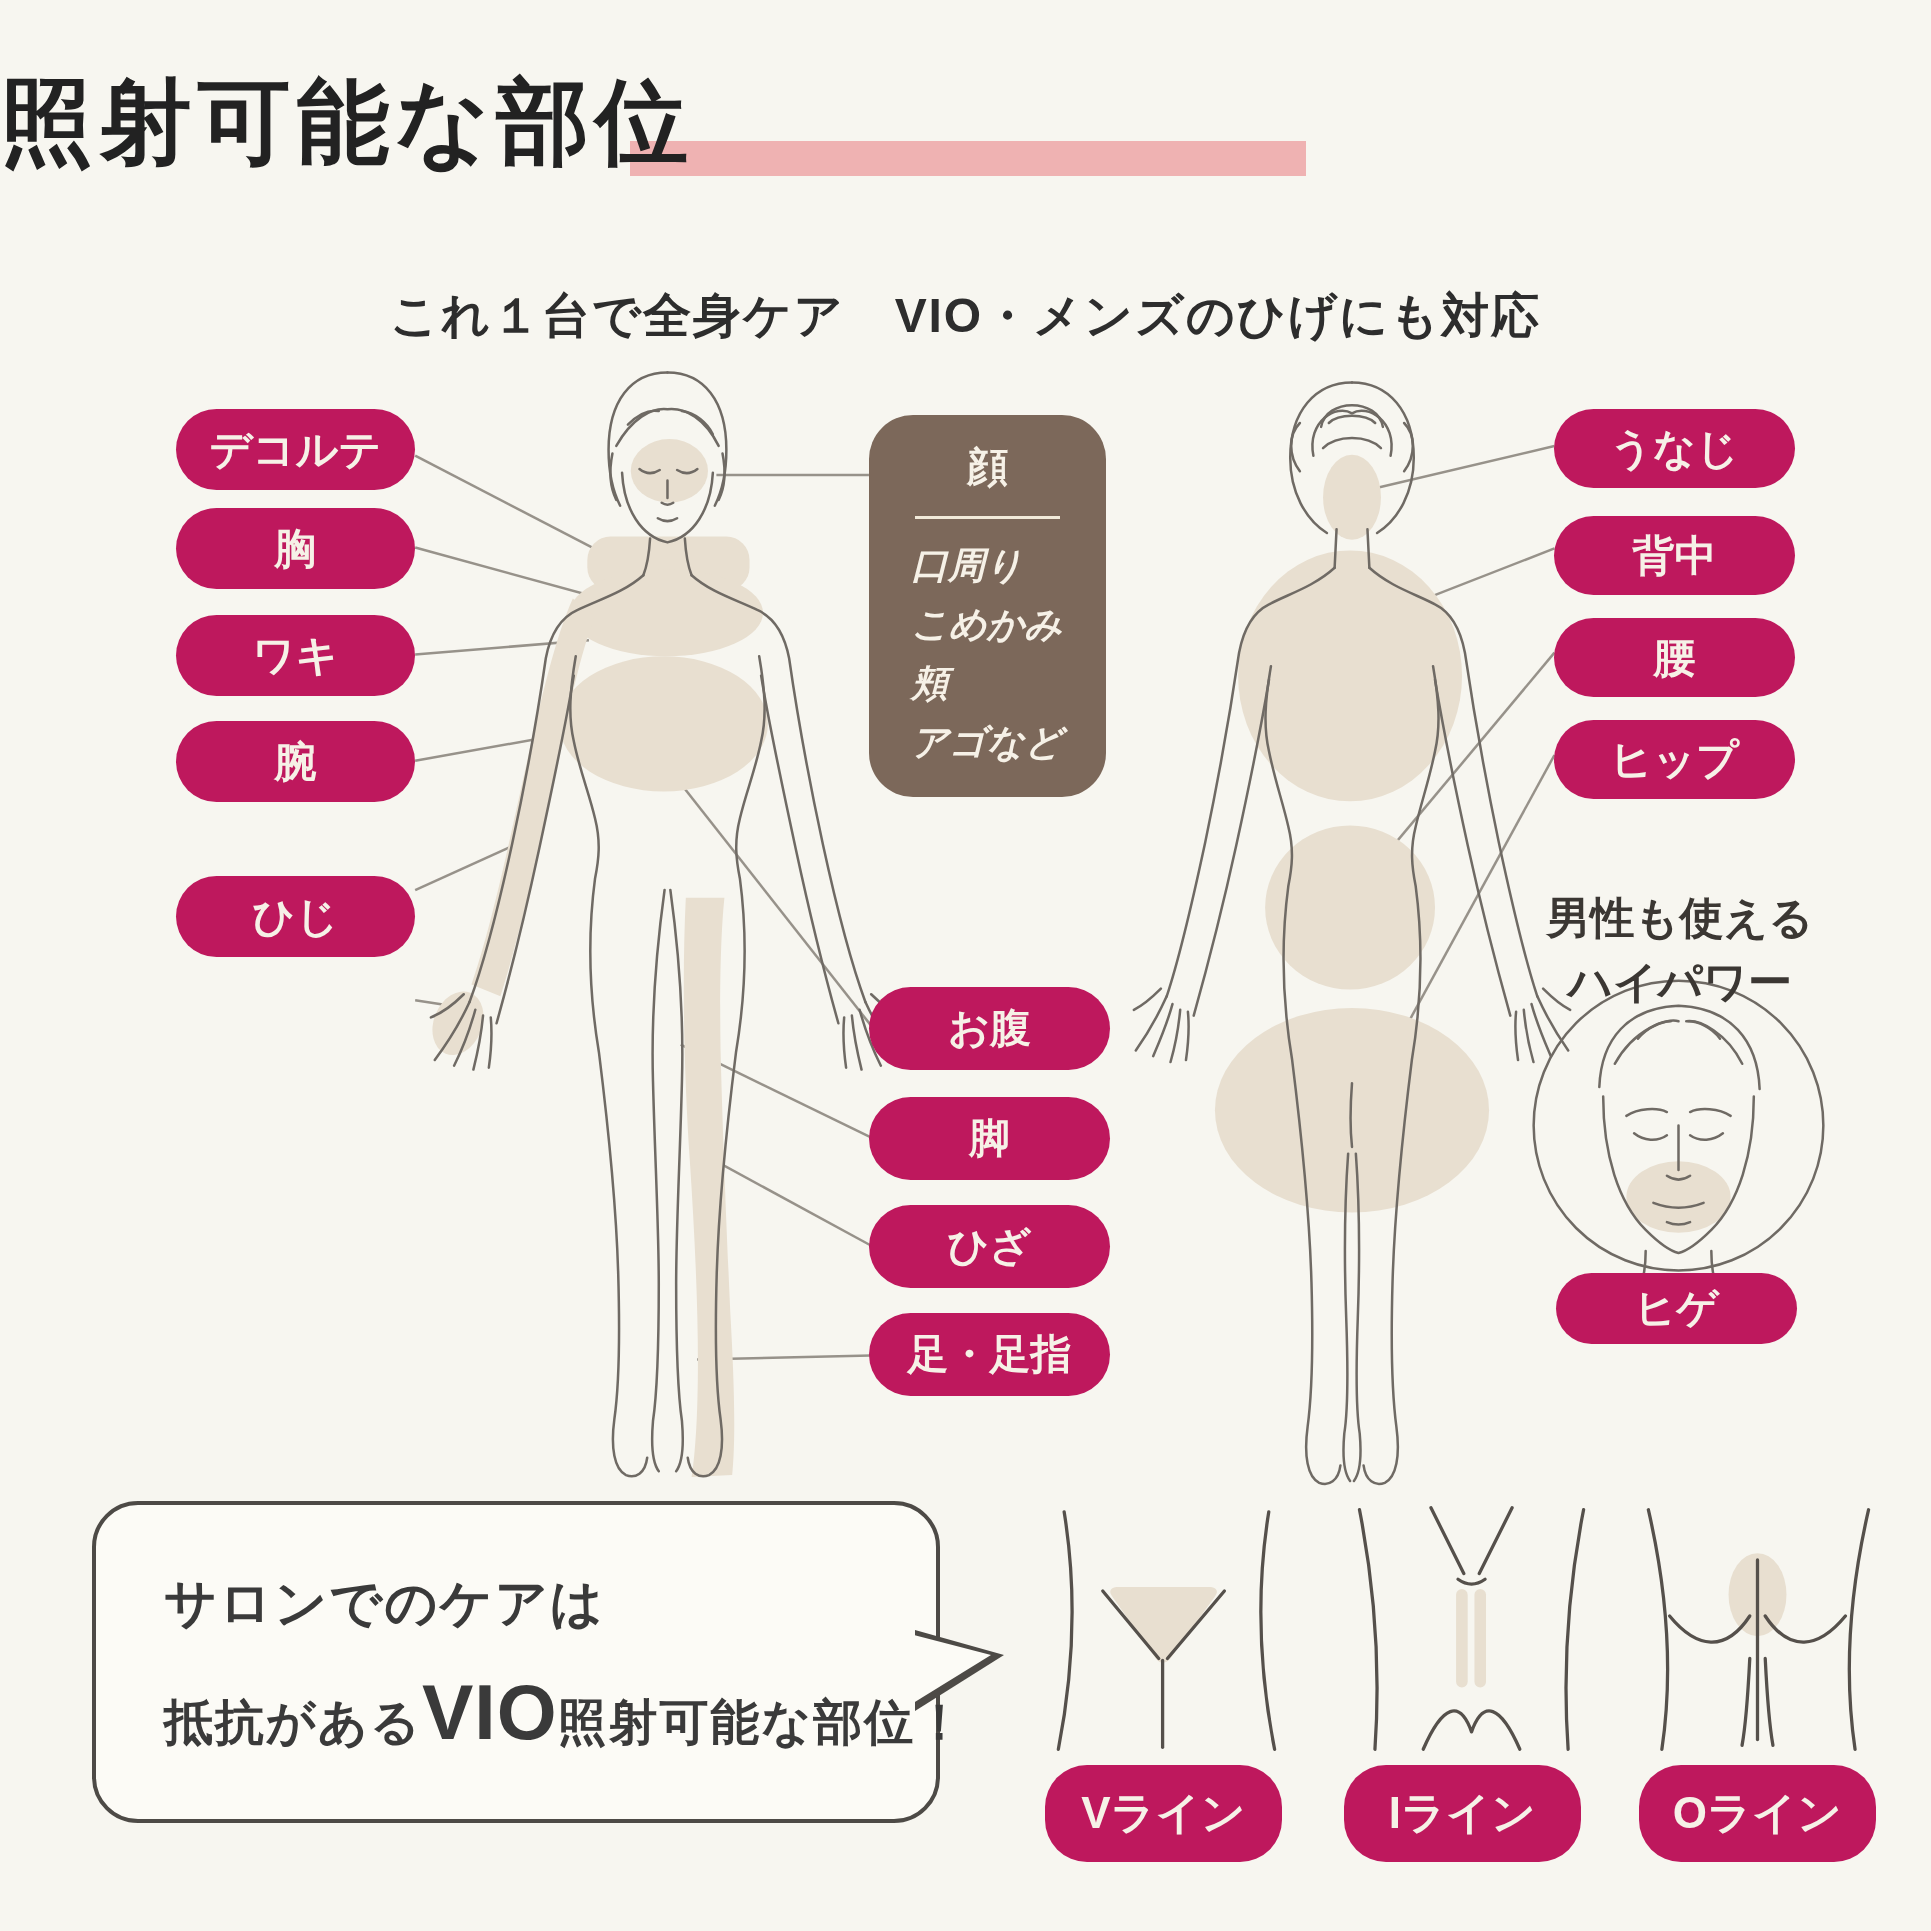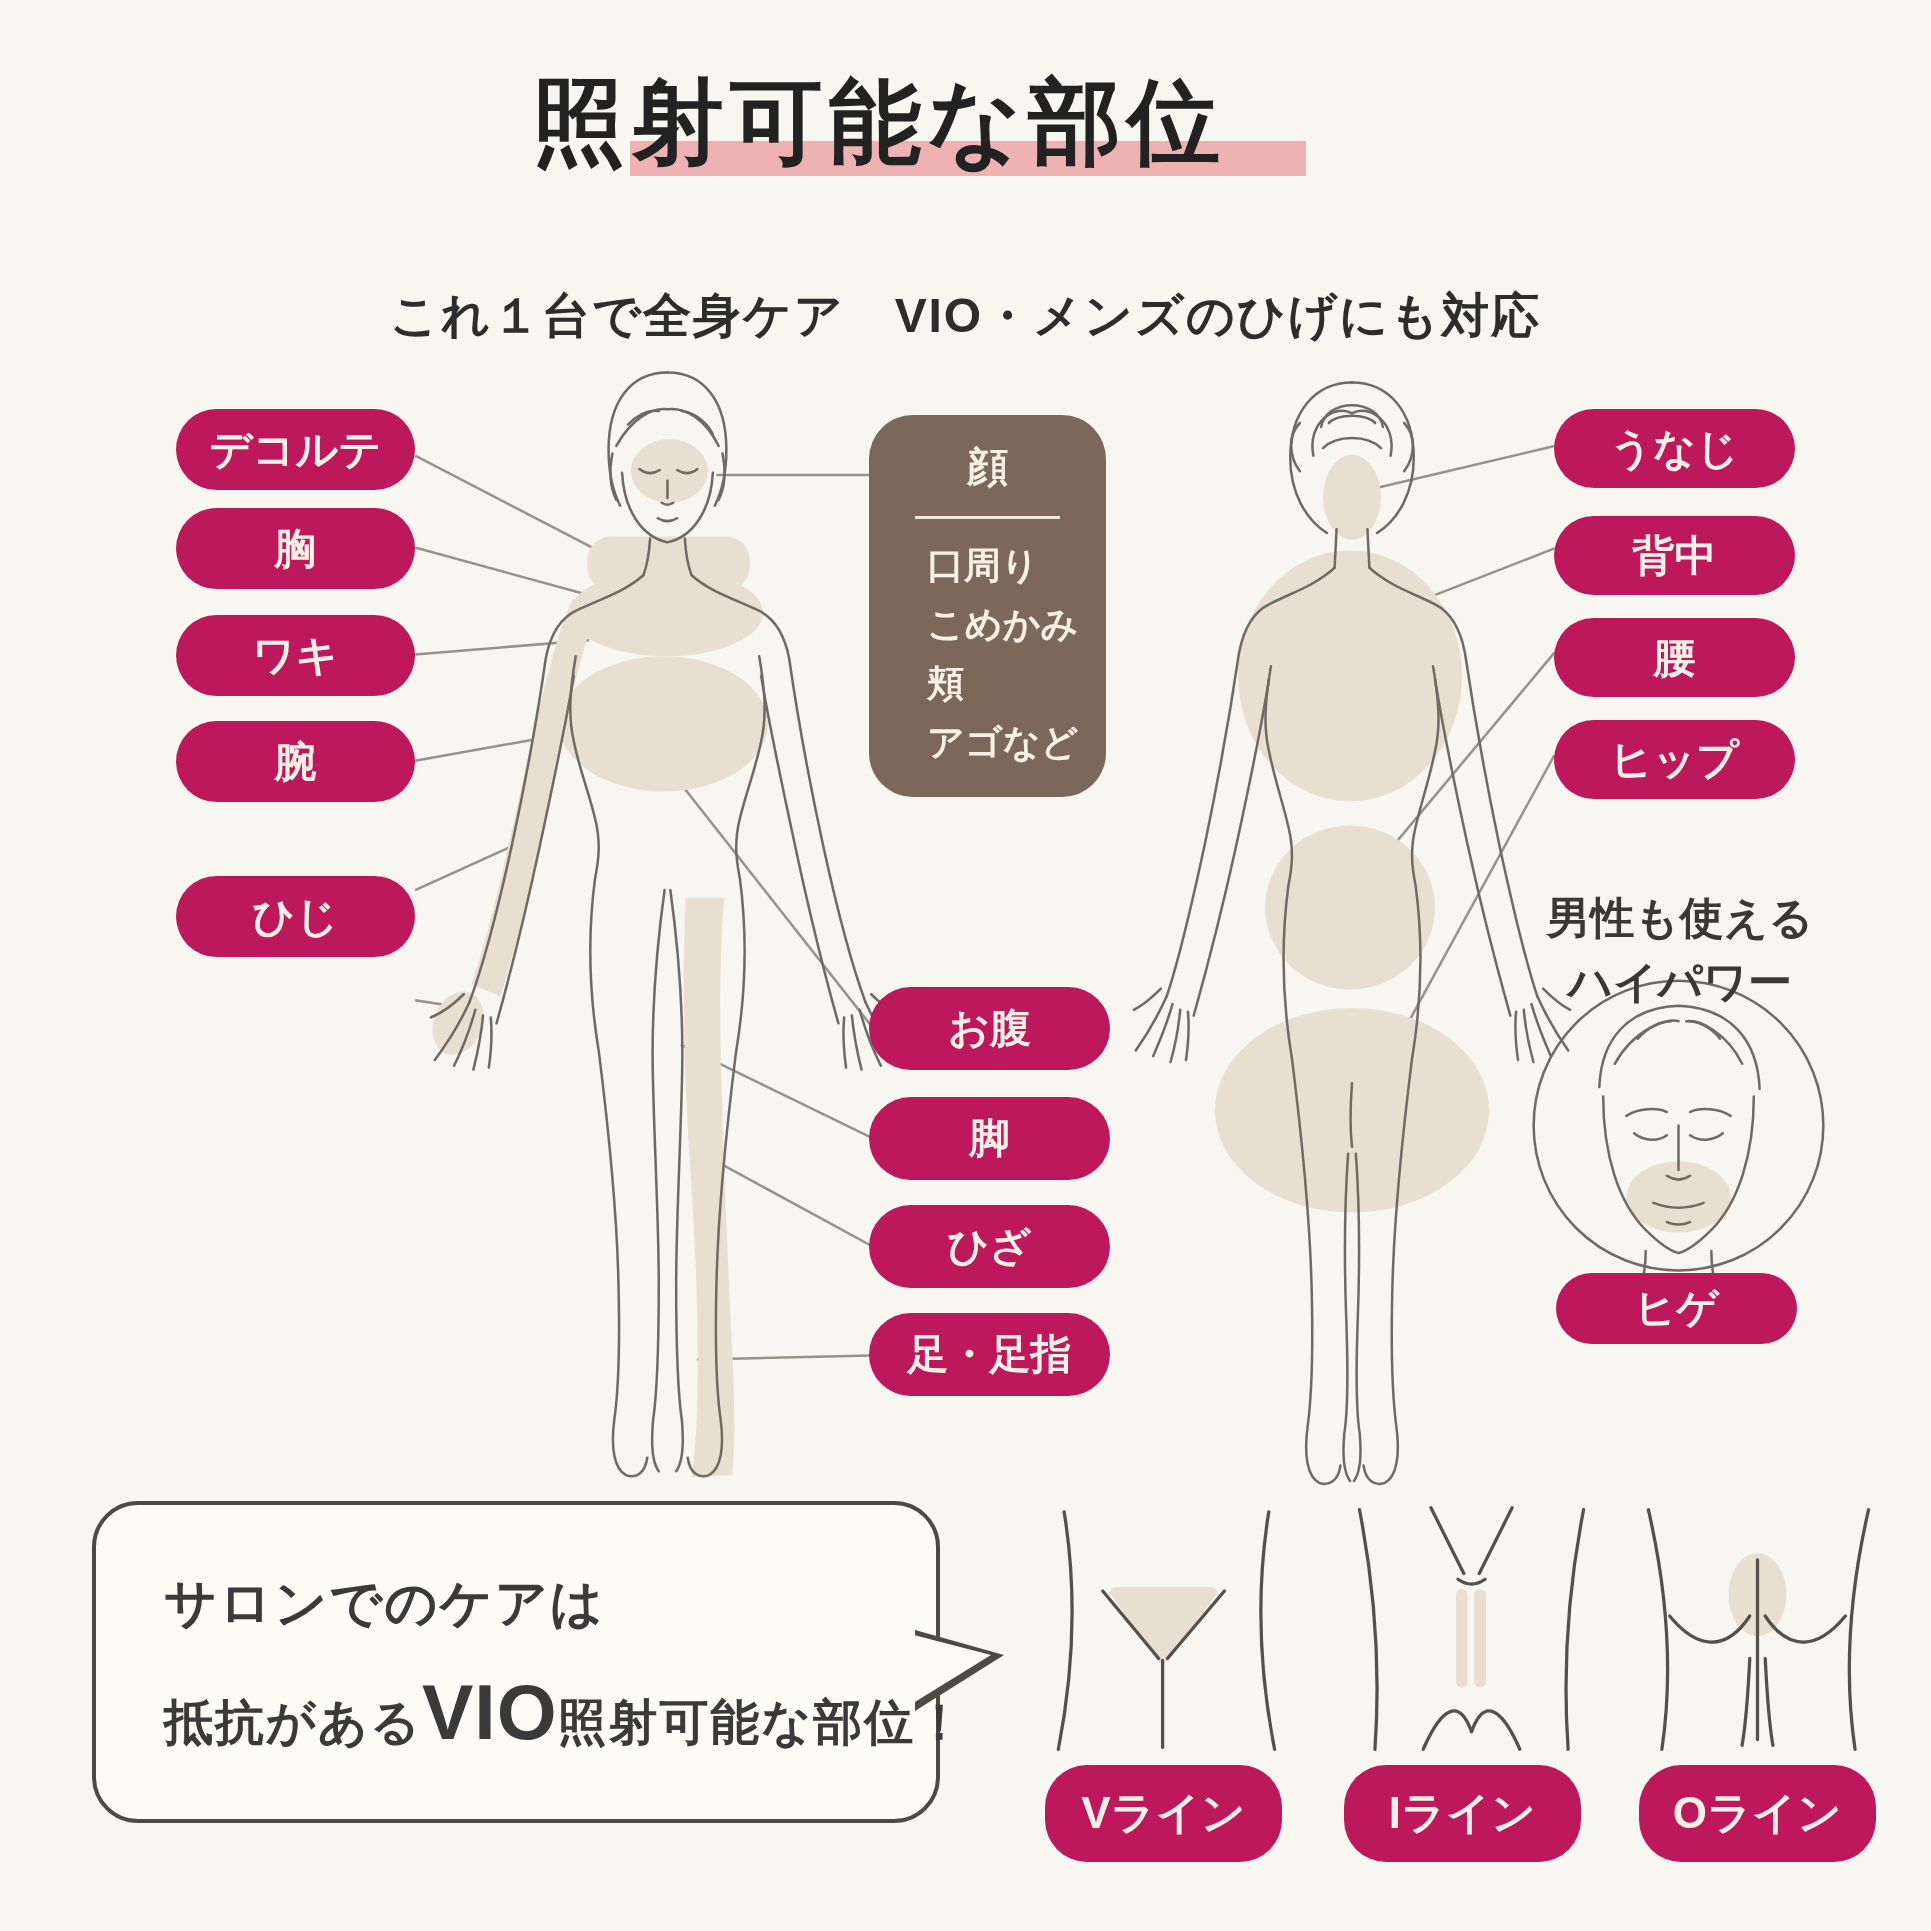--- a/index.html
+++ b/index.html
@@ -1,37 +1,37 @@
 <!DOCTYPE html>
 <html><head>
 <meta charset="utf-8">
 <style>
   html,body{margin:0;padding:0;background:#e9e9e4;}
   .canvas{position:relative;width:1931px;height:1931px;background:#f7f6f0;
           font-family:"Liberation Sans",sans-serif;overflow:hidden;}
   .abs{position:absolute;}
   
-  .title{left:0;top:60px;width:1758px;text-align:center;font-size:93px;font-weight:900;
+  .title{left:0;top:60px;width:1758px;font-size:93px;font-weight:900;
          color:#222;letter-spacing:5.8px;z-index:3;}
   .title-bar{left:630px;top:141px;width:676px;height:35px;background:#efb2b2;z-index:2;}
   .subtitle{left:0;top:284px;width:1931px;text-align:center;font-size:48px;font-weight:600;
             color:#2d2d2d;letter-spacing:1.9px;z-index:3;}
   
   .pill{background:#be185d;color:#f6f1e7;border-radius:965px;display:flex;align-items:center;
         justify-content:center;font-weight:700;z-index:4;}
   .pill-l{left:176px;width:239px;height:81px;font-size:42px;}
   .pill-c{left:869px;width:241px;height:83px;font-size:41px;}
   .pill-r{left:1554px;width:241px;height:79px;font-size:42px;}
   .pill-vio{width:237px;height:97px;font-size:44px;border-radius:42px;top:1765px;}
   
   .face-box{left:869px;top:415px;width:237px;height:382px;background:#7c685a;border-radius:44px;
             color:#f6f1e7;z-index:4;}
   .face-box .hd{text-align:center;margin-top:25px;font-size:41px;font-weight:700;}
   .face-box .divider{width:145px;height:2.9px;background:#f1ead9;margin:21px auto 17.4px auto;}
-  .face-box .item{padding-left:58px;font-size:37px;line-height:59px;font-weight:600;}
+  .face-box .item{padding-left:42px;font-size:37px;line-height:59px;font-weight:600;font-style:italic;}
   
   .mens-caption{left:1516px;top:886px;width:328px;text-align:center;font-size:44px;font-weight:700;
                 color:#3b3733;line-height:1.45;z-index:4;}
   
   .bubble{left:92px;top:1501px;width:840px;height:314px;background:#fcfbf6;border:4.8px solid #4d4a46;
           border-radius:46px;z-index:4;}
   .bubble-tail-outer{left:915px;top:1630px;width:0;height:0;border-top:25px solid transparent;
           border-bottom:56px solid transparent;border-left:89px solid #4d4a46;z-index:4;}
   .bubble-tail-inner{left:910px;top:1634px;width:0;height:0;border-top:21px solid transparent;
           border-bottom:50px solid transparent;border-left:81px solid #fcfbf6;z-index:5;}

